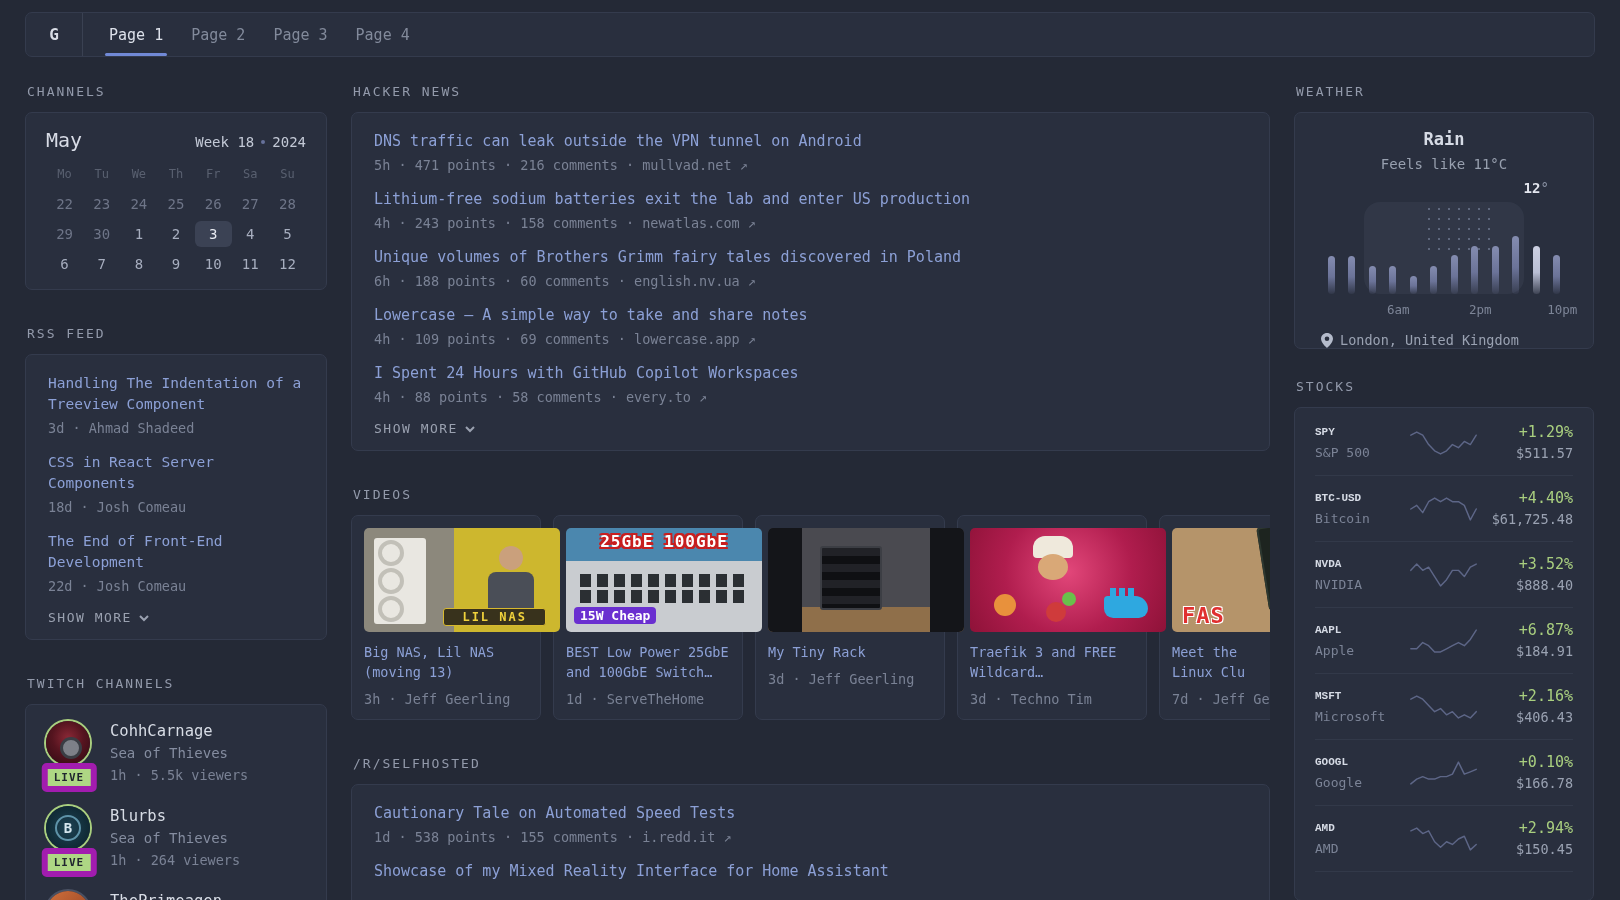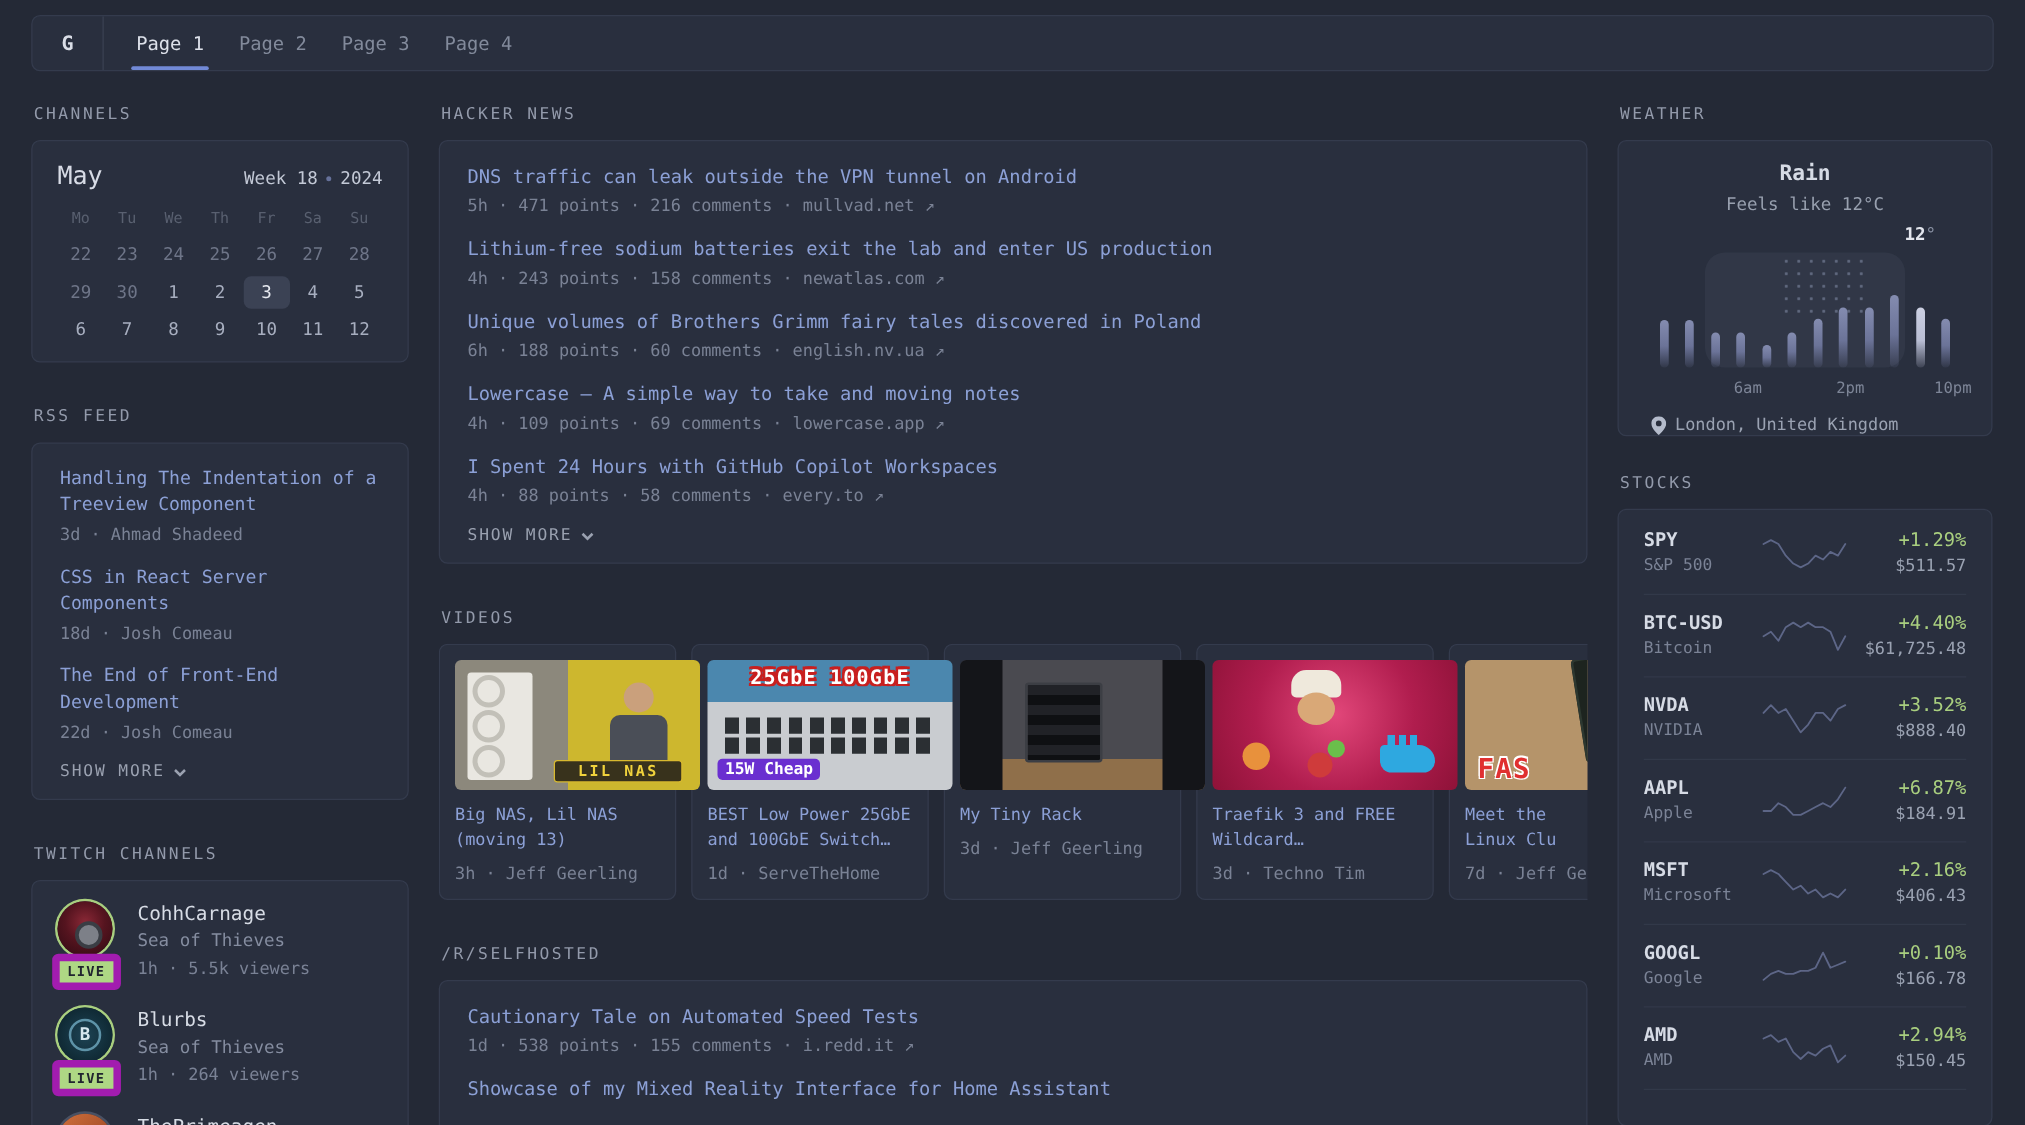--- a/index.html
+++ b/index.html
@@ -154,21 +154,21 @@
   .w-times { position:relative; height:16px; margin-top:8px; }
   .w-times span { position:absolute; transform:translateX(-50%); color:#7d8597; font-size:12.5px; }
   .w-loc { display:flex; justify-content:flex-start; align-items:center; gap:7px; margin-top:14px; color:#9aa2b2; font-size:13.5px; }
   .pin { width:12px; height:15px; }
 
   
   .stocks { padding:2px 20px; }
   .stock-row { display:flex; align-items:center; justify-content:space-between; padding:13px 0; border-top:1px solid #323949; cursor:pointer; }
   .stock-row:first-child { border-top:none; }
   .st-left { width:104px; }
-  .st-sym { color:#d6dbe5; font-size:15px; font-weight:bold; line-height:19px; }
+  .st-sym { color:#d6dbe5; font-size:11px; font-weight:bold; line-height:19px;font-family:Liberation Mono, monospace; }
   .st-name { color:#7b8396; font-size:13px; line-height:18px; margin-top:2px; }
   .spark { width:76px; height:30px; }
   .spark polyline { fill:none; stroke:#5d6687; stroke-width:1.6; stroke-linejoin:round; stroke-linecap:round; }
   .st-right { text-align:right; width:104px; }
   .st-chg { font-size:15px; line-height:19px; }
   .stock-row[data-trend="up"] .st-chg { color:#a9cf7f; }
   .st-price { color:#9aa2b2; font-size:13.5px; line-height:18px; margin-top:2px; }
 </style>
 </head>
 <body>
@@ -300,21 +300,21 @@
         </div>
         <div class="feed-item">
           <div class="feed-title">Lithium-free sodium batteries exit the lab and enter US production</div>
           <div class="feed-meta">4h · 243 points · 158 comments · newatlas.com ↗</div>
         </div>
         <div class="feed-item">
           <div class="feed-title">Unique volumes of Brothers Grimm fairy tales discovered in Poland</div>
           <div class="feed-meta">6h · 188 points · 60 comments · english.nv.ua ↗</div>
         </div>
         <div class="feed-item">
-          <div class="feed-title">Lowercase – A simple way to take and moving notes</div>
+          <div class="feed-title">Lowercase – A simple way to take and share notes</div>
           <div class="feed-meta">4h · 109 points · 69 comments · lowercase.app ↗</div>
         </div>
         <div class="feed-item">
           <div class="feed-title">I Spent 24 Hours with GitHub Copilot Workspaces</div>
           <div class="feed-meta">4h · 88 points · 58 comments · every.to ↗</div>
         </div>
         <div class="show-more">
           <span>SHOW MORE</span>
           <svg class="chev" viewBox="0 0 12 12">
               <path d="M2 4 L6 8 L10 4"></path>
@@ -396,21 +396,21 @@
         <div class="feed-item">
           <div class="feed-title">Showcase of my Mixed Reality Interface for Home Assistant</div>
         </div>
       </div>
     </div>
 
     <div>
       <div class="section-label">WEATHER</div>
       <div class="card weather">
         <div class="w-cond">Rain</div>
-        <div class="w-feels">Feels like 12°C</div>
+        <div class="w-feels">Feels like 11°C</div>
         <div class="w-chart">
           <div class="w-cloud" style="left: 43px; width: 160px;"></div>
           <div class="w-dots" style="left: 102.5px; width: 73.8px; top: 10px; height: 52px;"></div>
           <div class="w-temp" style="left: 215.25px;">
             <span>12</span><span class="deg">°</span>
           </div>
         <div class="wbar" style="left: 6.75px; height: 38px;"></div>
             <div class="wbar" style="left: 27.25px; height: 38px;"></div>
             <div class="wbar" style="left: 47.75px; height: 28px;"></div>
             <div class="wbar" style="left: 68.25px; height: 28px;"></div>

